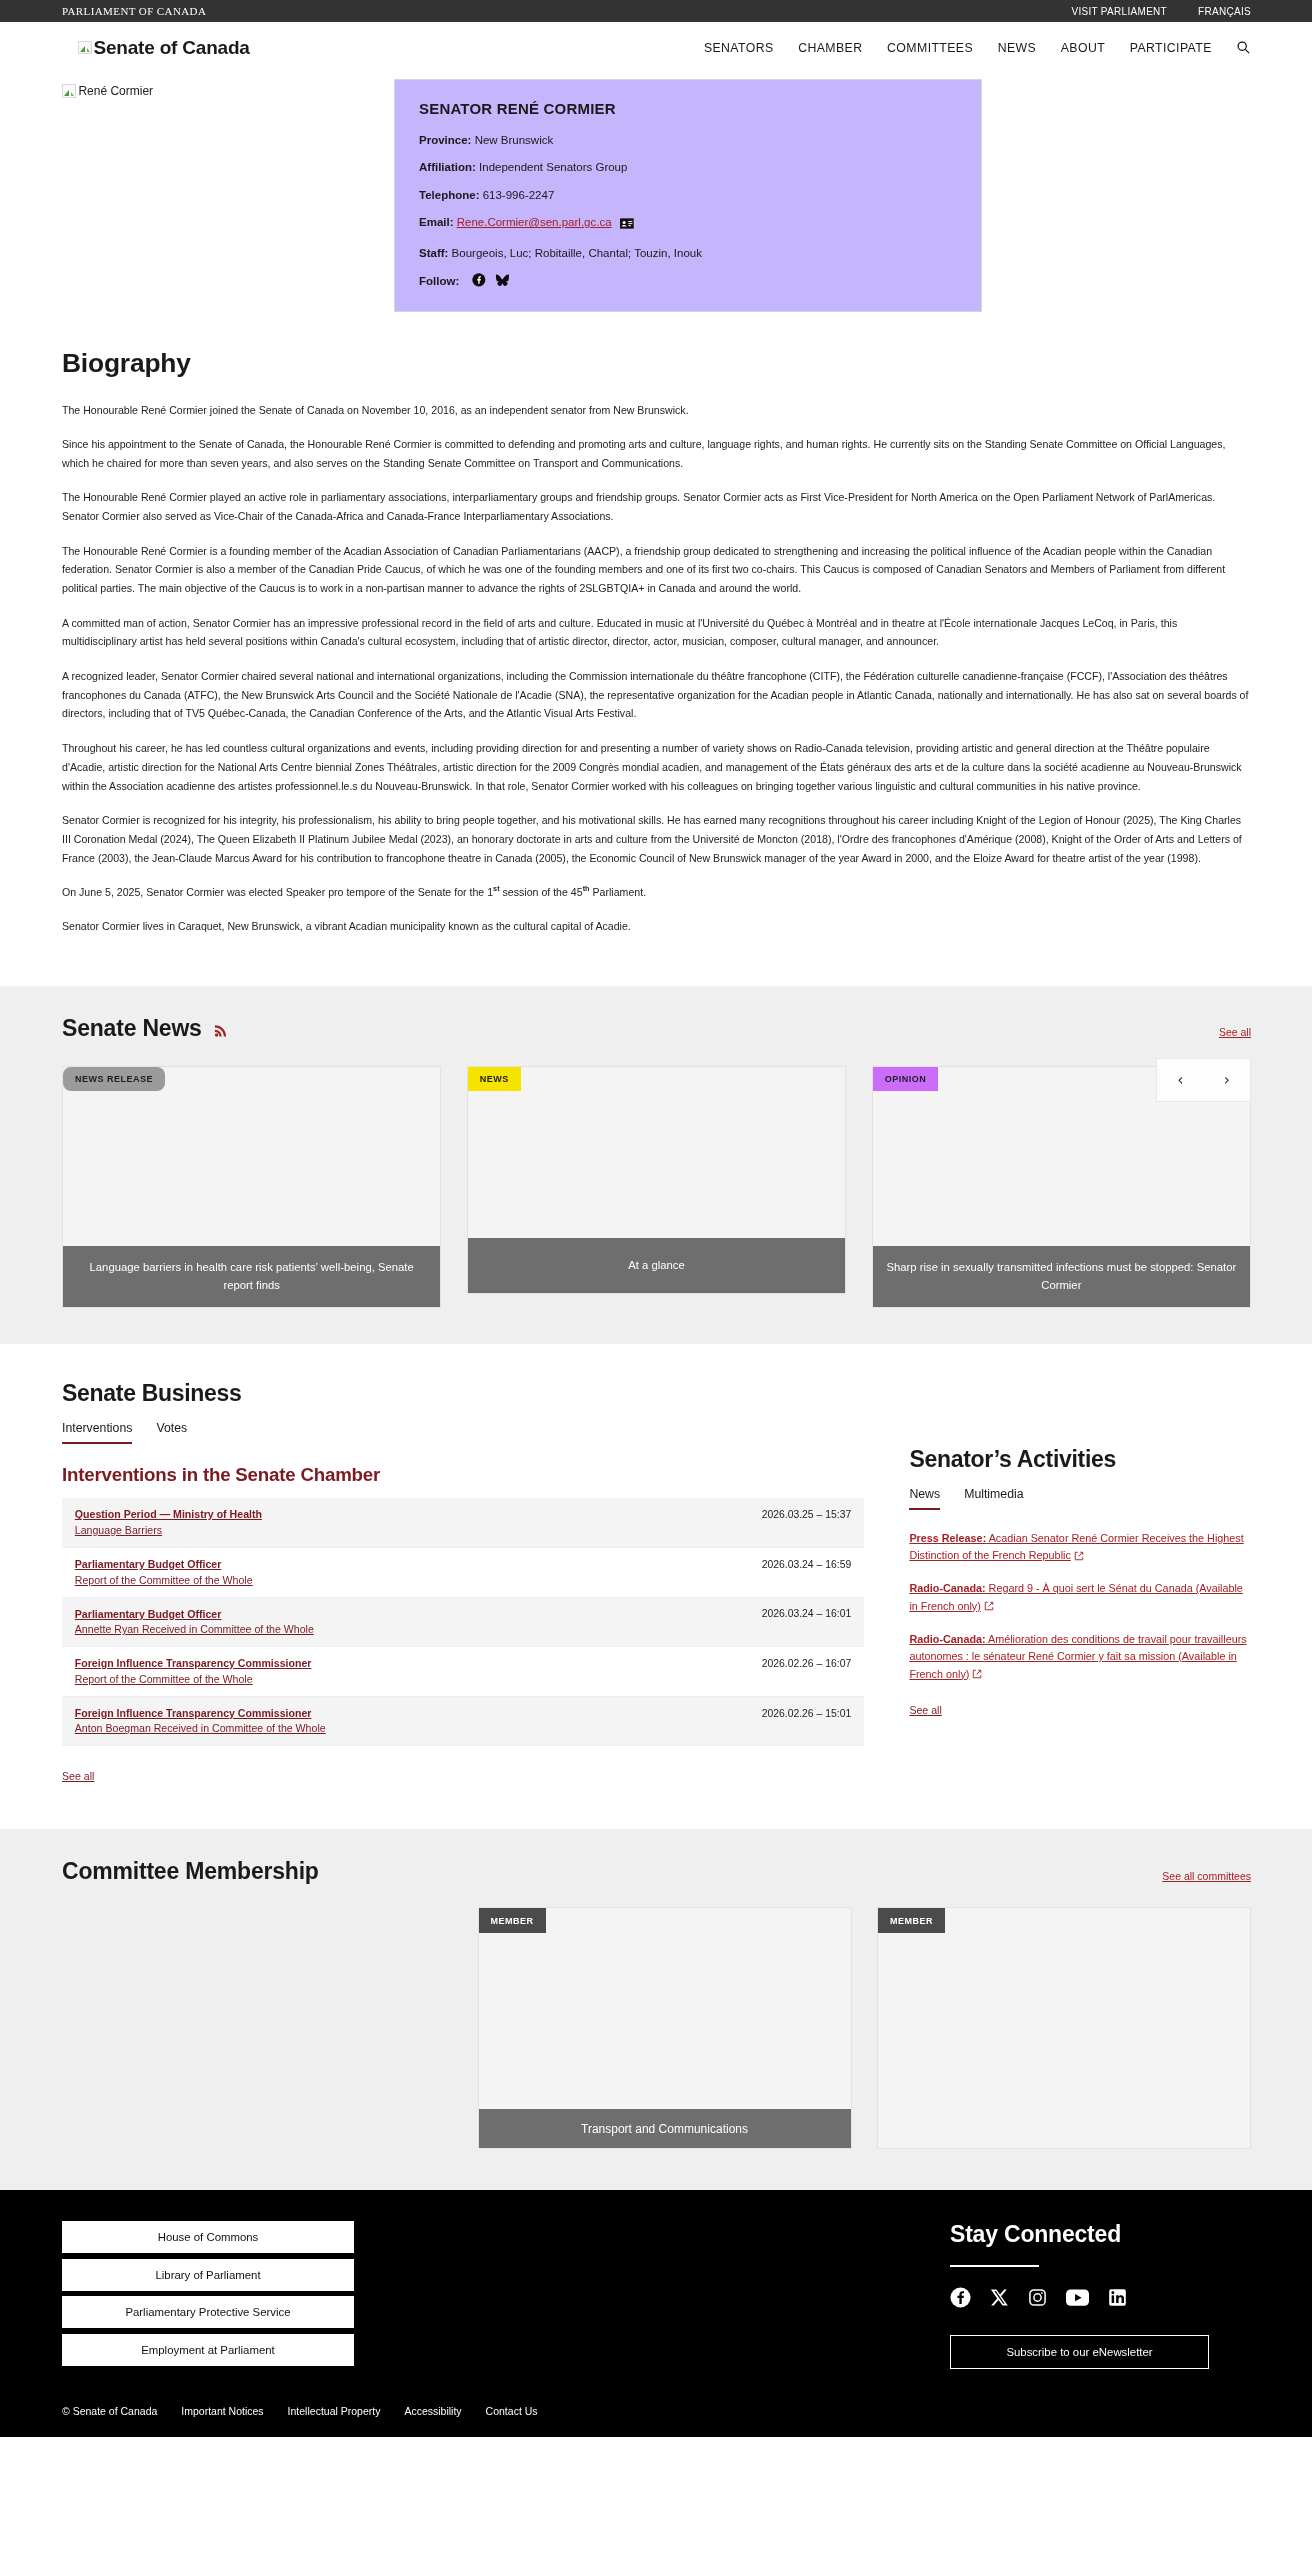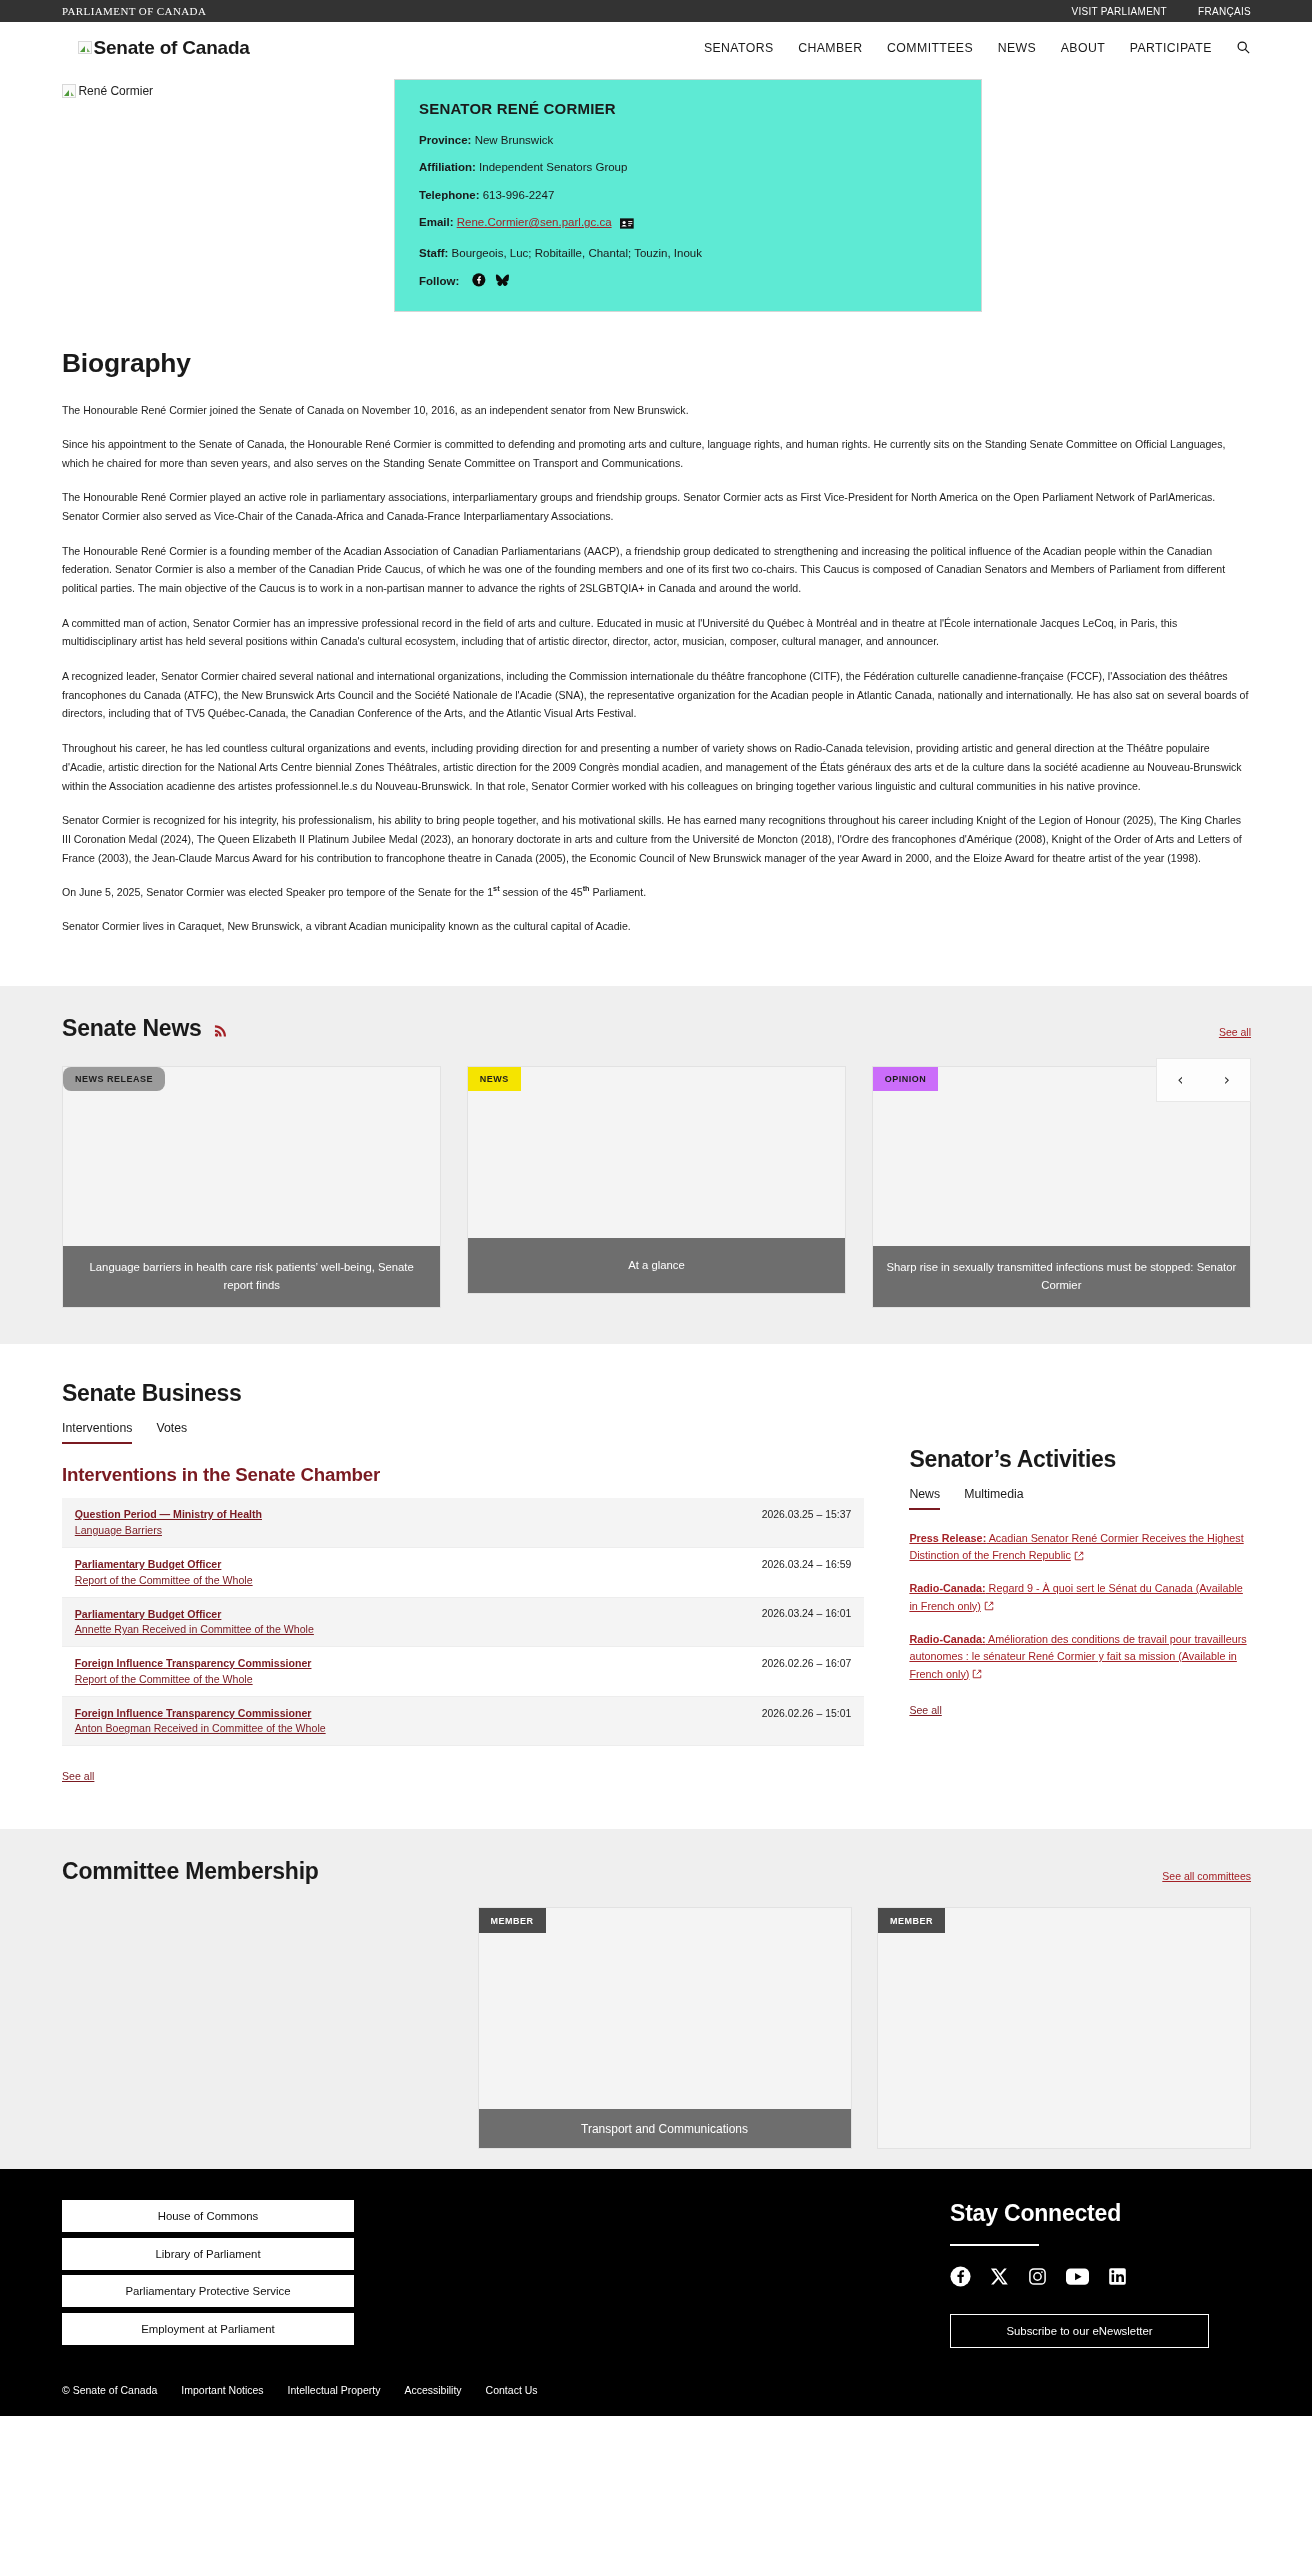--- a/index.html
+++ b/index.html
@@ -65,21 +65,21 @@
   .hero { padding:5.5px 62px 0 62px; display:flex; gap:27px; align-items:flex-start;}
   .portrait-holder { width:273px; padding-top:5.5px; }
   .portrait-broken { display:flex; align-items:center; gap:2.7px; font-size:12px; color:#222;}
   .portrait-broken .broken-img { width:13.7px; height:13.7px; }
 
   .infocard {
     flex:1;
     max-width:588px;
     border:0.9px solid #d6d6d6;
     padding:20px 24px 22px 24px;
-    background:#5eead4;
+    background:#c4b5fd;
     margin-left:32px;
   }
   .infocard h1 {
     margin:0 0 16.4px 0;
     font-size:15px;
     letter-spacing:0.2px;
     font-weight:bold;
     text-transform:uppercase;
   }
   .inforow { font-size:11.5px; margin-bottom:12px; line-height:1.35; }
@@ -200,21 +200,21 @@
     font-size:10.8px;
     line-height:1.62;
     margin-bottom:13.7px;
     color:#a42126;
   }
   .act-item a{ color:#a42126; text-decoration:underline; }
   .act-item .src{ font-weight:bold; }
   .ext-ic{ display:inline-block; vertical-align:-1.8px; margin-left:2.7px;}
 
   
-  .committee-section{ background:#efefef; padding:29px 62px 20px 62px; }
+  .committee-section{ background:#efefef; padding:29px 62px 41px 62px; }
   .committee-grid{ display:flex; gap:25.5px; margin-top:22px;justify-content:flex-end; }
   .cm-card{
     width:374px;
     background:#f4f4f4;
     border:0.9px solid #e2e2e2;
     height:242px;
     position:relative;
     display:flex; flex-direction:column;
   }
   .cm-tag{

